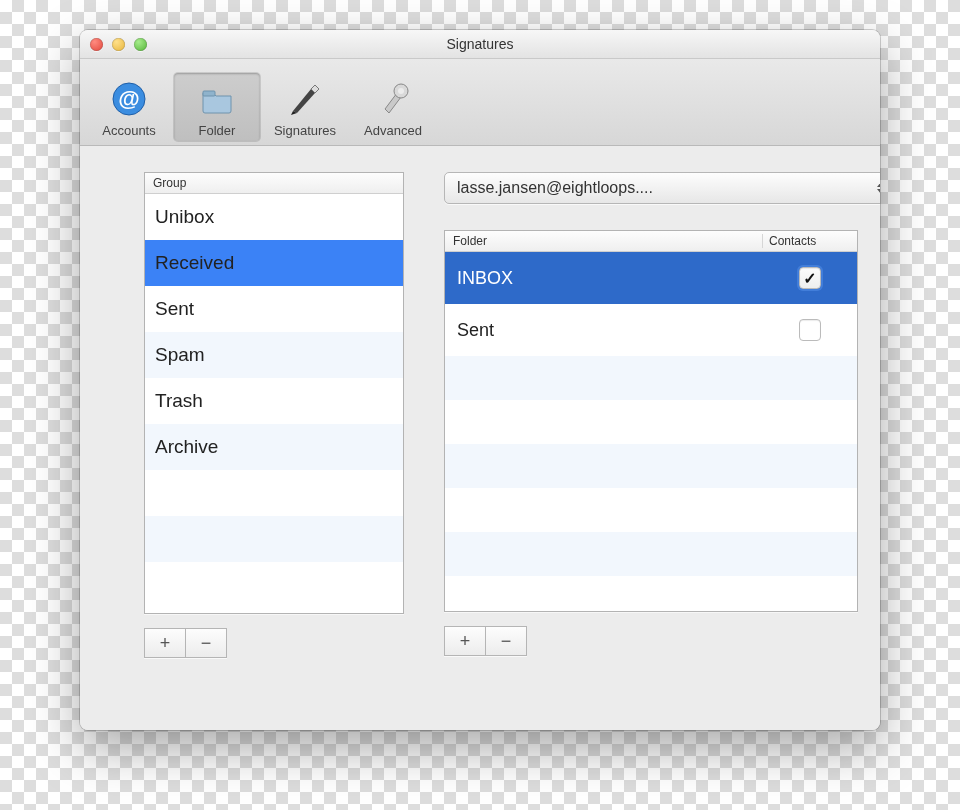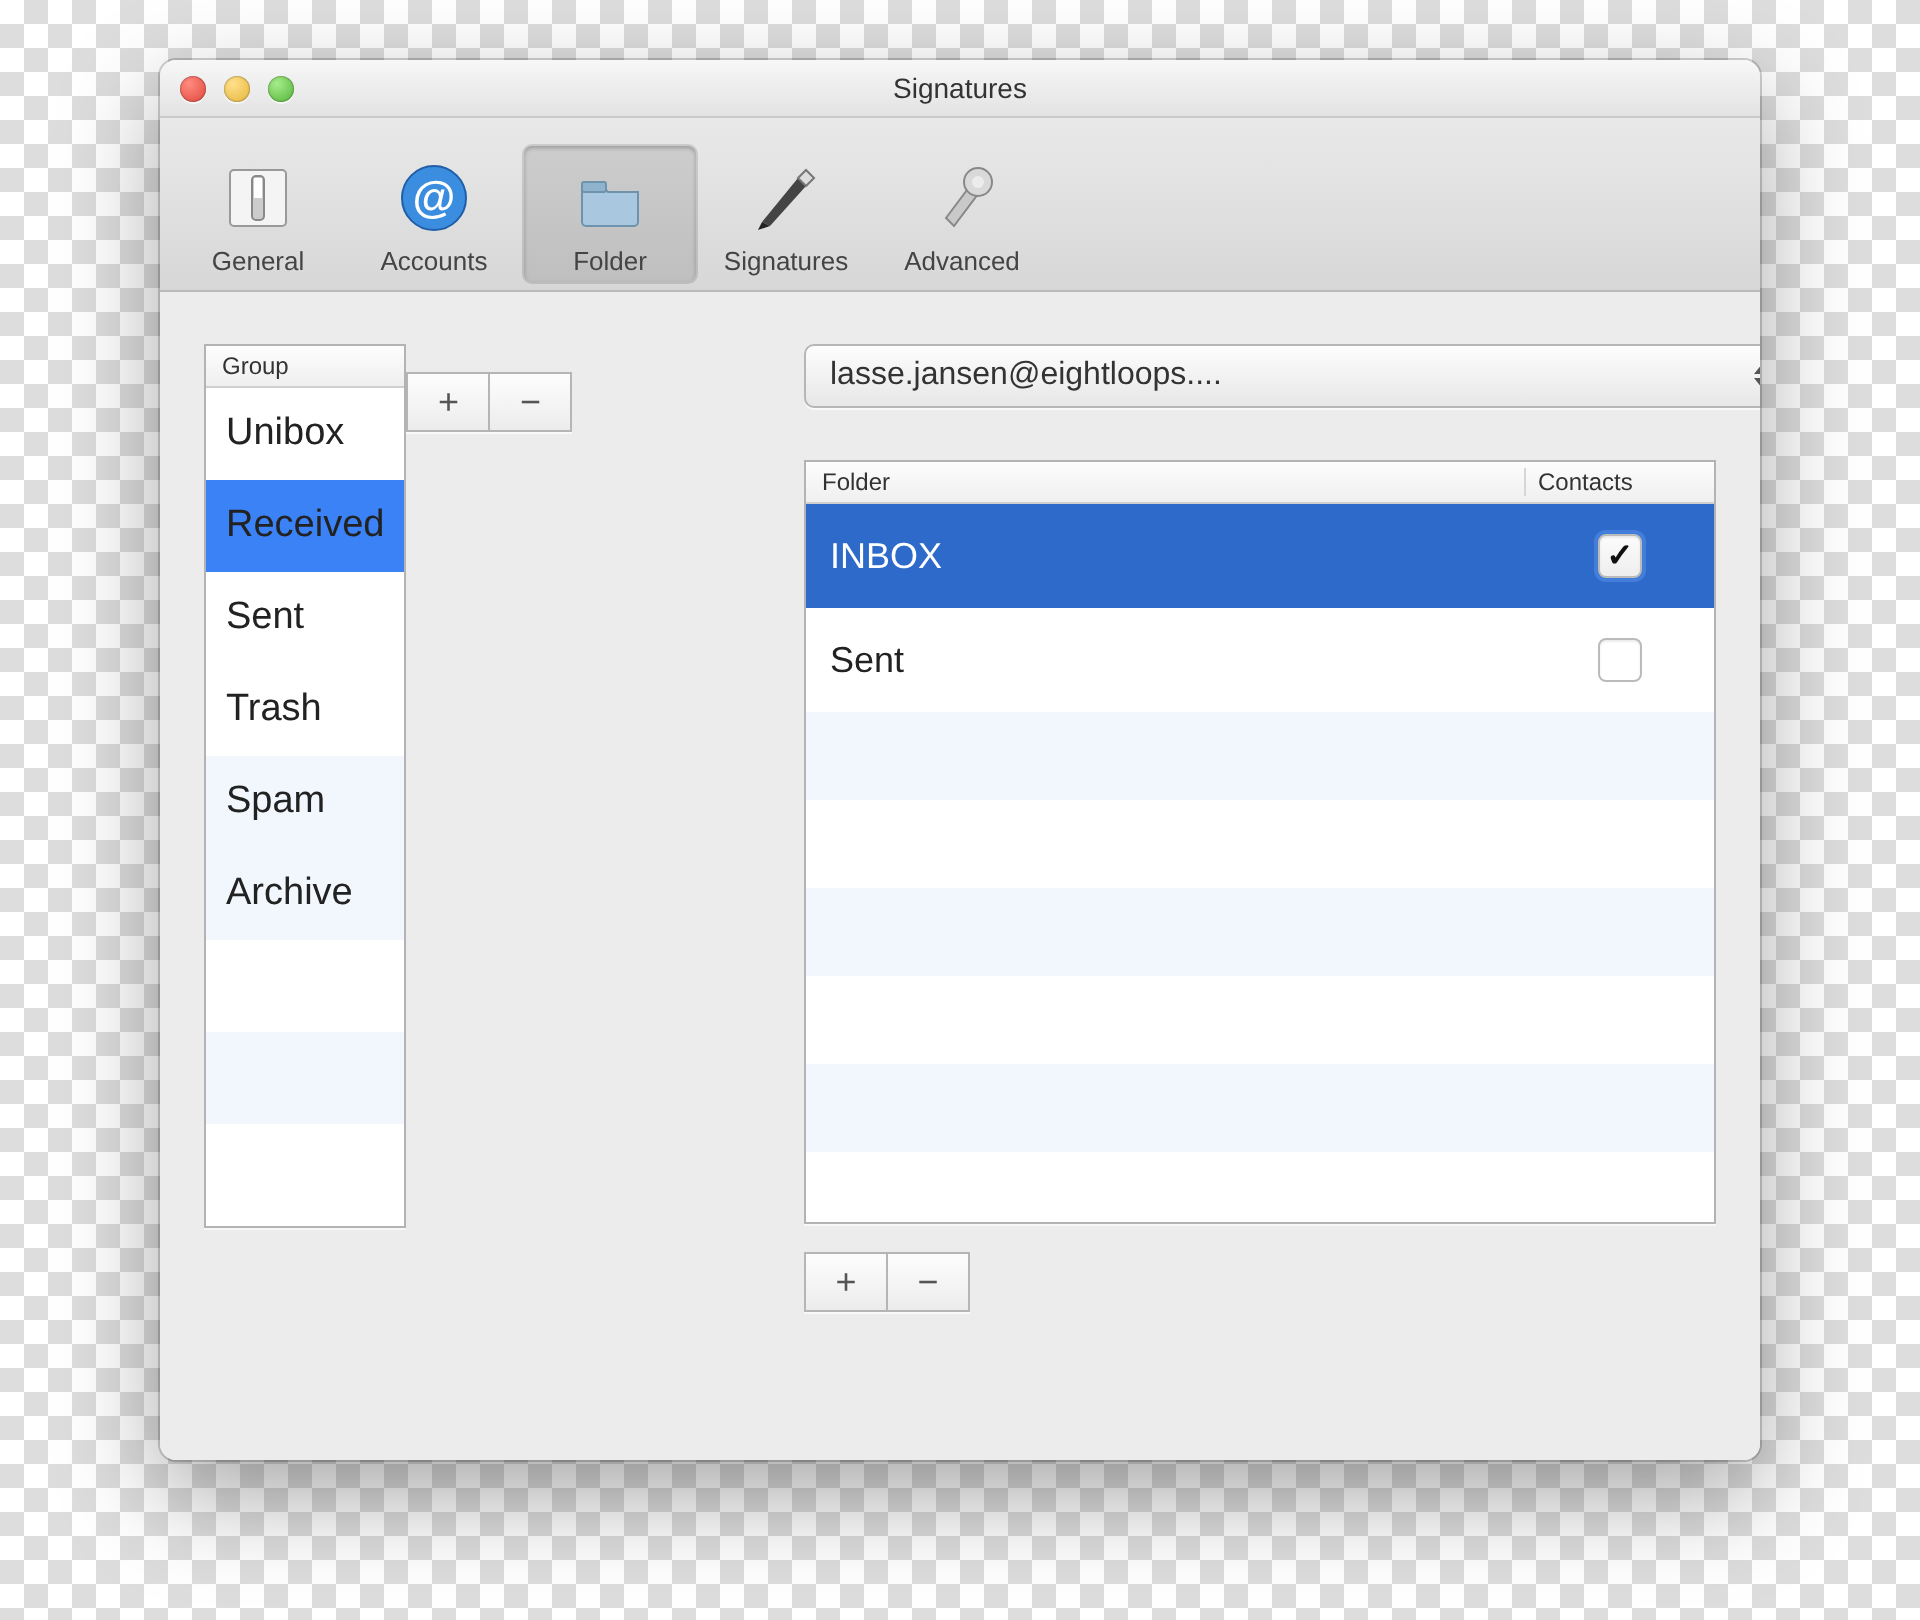--- a/index.html
+++ b/index.html
@@ -99,21 +99,21 @@
   }
   .tbitem svg { width: 40px; height: 40px; }
   .tbitem .lbl { margin-top: 2px; }
   .content {
     flex: 1;
     background: #ececec;
     display: flex;
     padding: 26px 22px 22px 22px;
     gap: 40px;
   }
-  .col-left { width: 260px; display:flex; flex-direction:row; }
+  .col-left { width: 260px; display:flex; flex-direction:column;margin-left:42px; }
   .col-right { flex: 1; display:flex; flex-direction:column; }
 
   .listbox {
     border: 1px solid #b3b3b3;
     background: #fff;
     border-radius: 0;
     box-shadow: 0 1px 0 rgba(255,255,255,.6);
     overflow: hidden;
   }
   .list-header {
@@ -231,30 +231,20 @@
       <div class="traffic-lights">
         <div class="tl red"></div>
         <div class="tl yellow"></div>
         <div class="tl green"></div>
       </div>
       <div class="title">Signatures</div>
     </div>
 
     <div class="toolbar">
 
-      <div class="tbitem">
-        <div class="iconwrap">
-          <svg viewBox="0 0 40 40">
-              <rect x="6" y="6" width="28" height="28" rx="2" fill="#f4f4f4" stroke="#999" stroke-width="1"></rect>
-              <rect x="17" y="9" width="6" height="22" rx="2" fill="#ccc" stroke="#888"></rect>
-              <rect x="18" y="10" width="4" height="10" fill="#fff"></rect>
-            </svg>
-        </div>
-        <div class="lbl">General</div>
-      </div>
 
       <div class="tbitem">
         <div class="iconwrap">
           <svg viewBox="0 0 40 40">
               <circle cx="20" cy="20" r="16" fill="#3b8de0"></circle>
               <circle cx="20" cy="20" r="16" fill="none" stroke="#1f5fa8" stroke-width="1"></circle>
               <text x="20" y="27" text-anchor="middle" font-size="22" fill="#fff" font-family="Arial" font-weight="bold">@</text>
             </svg>
         </div>
         <div class="lbl">Accounts</div>
@@ -305,25 +295,25 @@
           <div class="list-body">
             <div class="row">
                 <span>Unibox</span>
               </div>
             <div class="row sel">
                 <span>Received</span>
               </div>
             <div class="row">
                 <span>Sent</span>
               </div>
+            <div class="row alt">
+                <span>Spam</span>
+              </div>
             <div class="row">
                 <span>Trash</span>
-              </div>
-            <div class="row alt">
-                <span>Spam</span>
               </div>
             <div class="row alt">
                 <span>Archive</span>
               </div>
             <div class="row"></div>
             <div class="row alt"></div>
             <div class="row"></div>
           </div>
         </div>
         <div class="btnrow">

